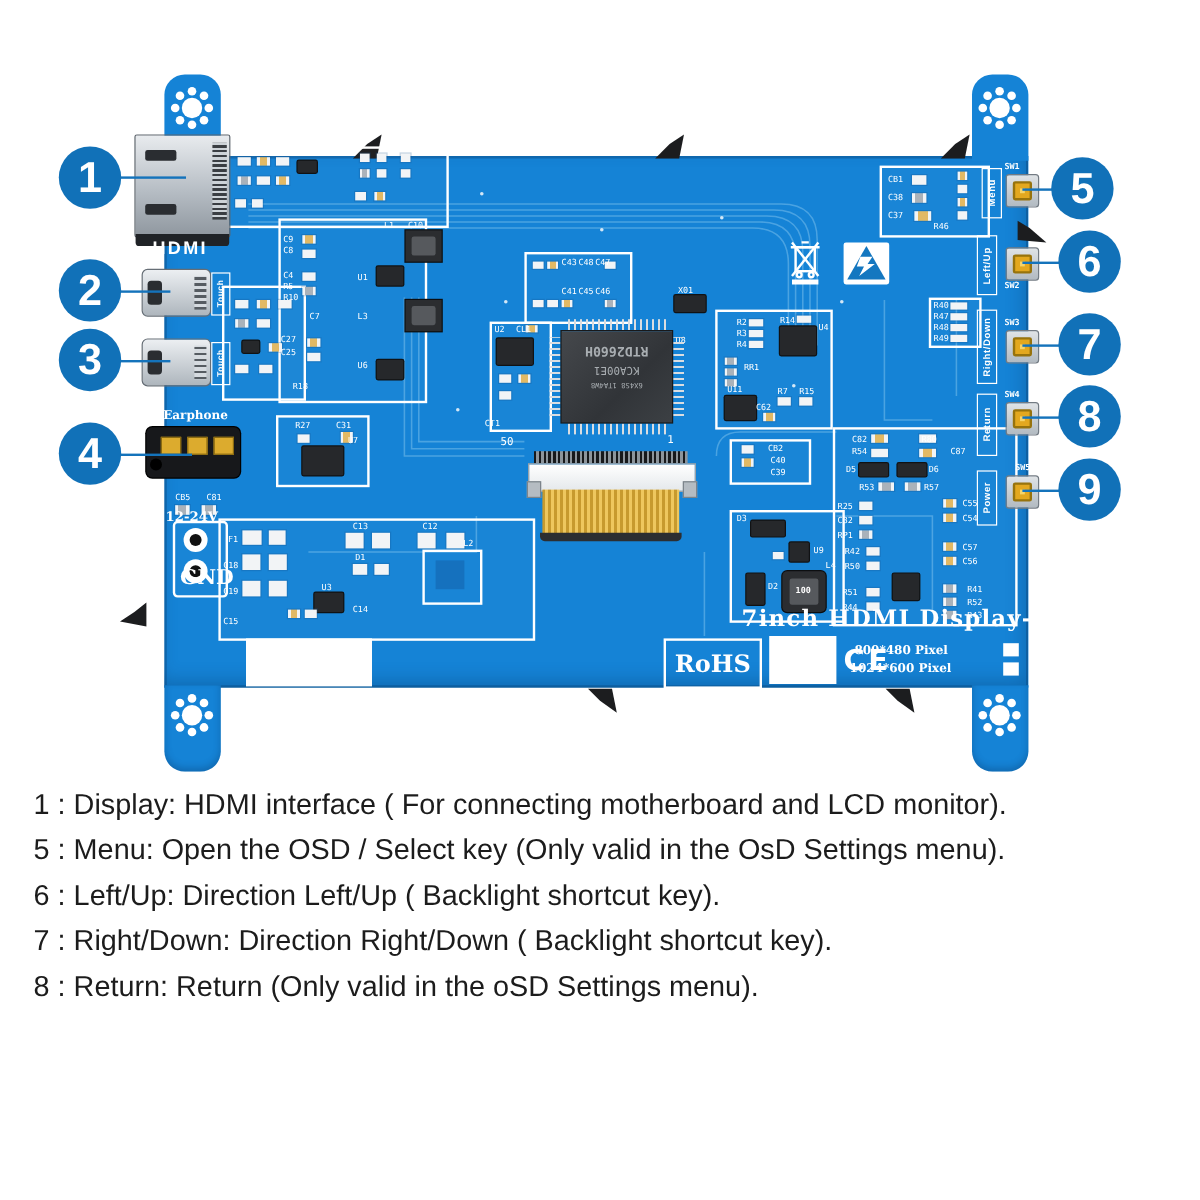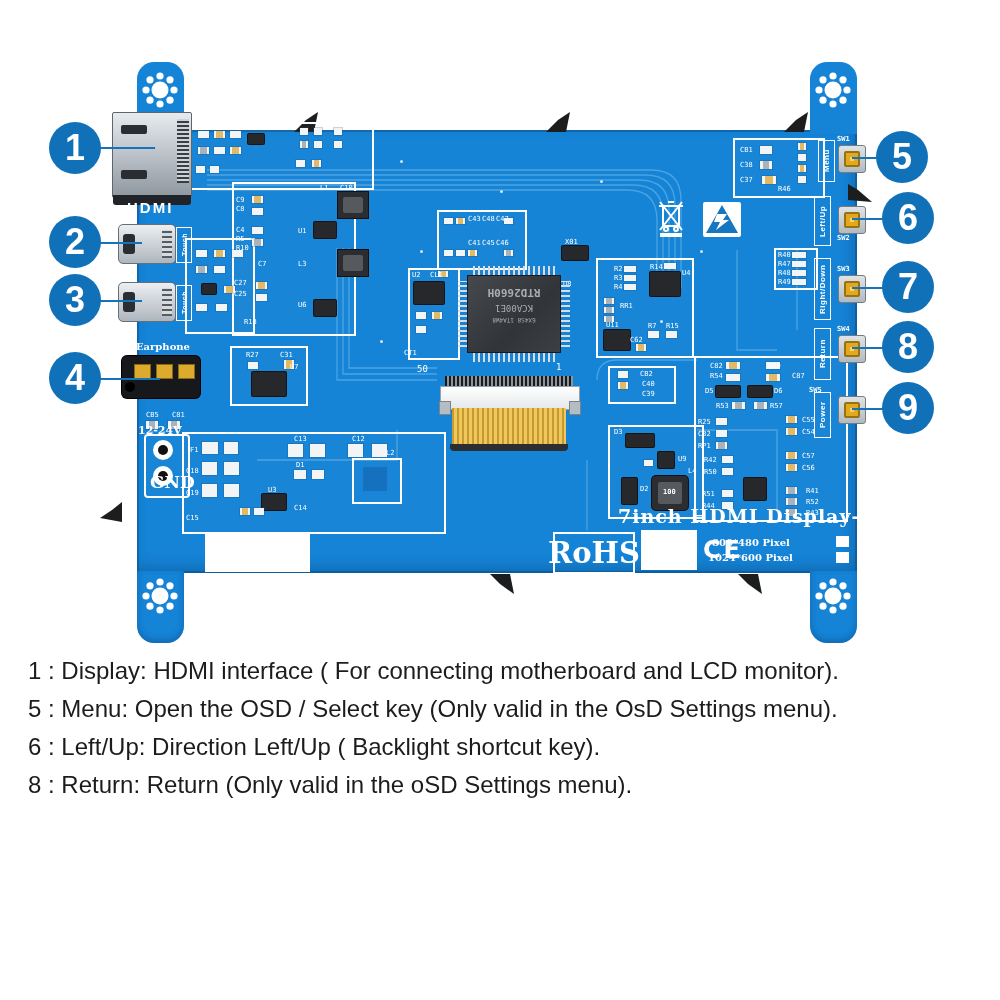--- a/index.html
+++ b/index.html
@@ -491,27 +491,27 @@
 <div class="abs vlabel" style="left:814px;top:196px;width:15px;height:48px">Left/Up</div>
 <span class="swid" style="left:837px;top:234px">SW2</span>
 <div class="abs sw" style="left:838px;top:206px"></div>
 <div class="abs vlabel" style="left:814px;top:258px;width:15px;height:60px">Right/Down</div>
 <span class="swid" style="left:837px;top:265px">SW3</span>
 <div class="abs sw" style="left:838px;top:275px"></div>
 <div class="abs vlabel" style="left:814px;top:328px;width:15px;height:50px">Return</div>
 <span class="swid" style="left:837px;top:325px">SW4</span>
 <div class="abs sw" style="left:838px;top:335px"></div>
 <div class="abs vlabel" style="left:814px;top:392px;width:15px;height:44px">Power</div>
-<span class="swid" style="left:809px;top:386px">SW5</span>
+<span class="swid" style="left:846px;top:386px">SW5</span>
 <div class="abs sw" style="left:838px;top:396px"></div>
 
 <div class="abs white-rect" style="left:205px;top:532px;width:105px;height:40px"></div>
 <div class="abs serif" style="left:618px;top:505px;font-size:19px;font-weight:bold;letter-spacing:1px">7inch HDMI Display-G</div>
 <div class="abs rohs-box">
-  <span class="serif" style="font-size:29px;font-weight:bold">RoHS</span>
+  <span class="serif" style="font-size:20px;font-weight:bold">RoHS</span>
 </div>
 <div class="abs white-rect" style="left:641px;top:530px;width:56px;height:40px"></div>
 <div class="abs" style="left:703px;top:536px;color:#fff;font-size:24px;font-weight:bold;letter-spacing:3px;font-family:'DejaVu Sans',sans-serif">CE</div>
 <div class="abs serif" style="left:712px;top:537px;font-size:10px;font-weight:bold">800*480 Pixel</div>
 <div class="abs serif" style="left:708px;top:552px;font-size:10px;font-weight:bold">1024*600 Pixel</div>
 <div class="res-sq" style="left:836px;top:536px"></div>
 <div class="res-sq" style="left:836px;top:552px"></div>
 
 <div class="cline abs" style="left:100px;top:147px;width:55px"></div>
 <div class="cline abs" style="left:100px;top:242px;width:42px"></div>
@@ -529,14 +529,15 @@
 <div class="abs callout" style="left:876px;top:131px">5</div>
 <div class="abs callout" style="left:882px;top:192px">6</div>
 <div class="abs callout" style="left:882px;top:261px">7</div>
 <div class="abs callout" style="left:882px;top:321px">8</div>
 <div class="abs callout" style="left:882px;top:382px">9</div>
 
 <div class="abs legend">
   <div>1 : Display: HDMI interface ( For connecting motherboard and LCD monitor).</div>
   <div>5 : Menu: Open the OSD / Select key (Only valid in the OsD Settings menu).</div>
   <div>6 : Left/Up: Direction Left/Up ( Backlight shortcut key).</div>
+  <div>7 : Right/Down: Direction Right/Down ( Backlight shortcut key).</div>
   <div>8 : Return: Return (Only valid in the oSD Settings menu).</div>
 </div>
 
 </body></html>

